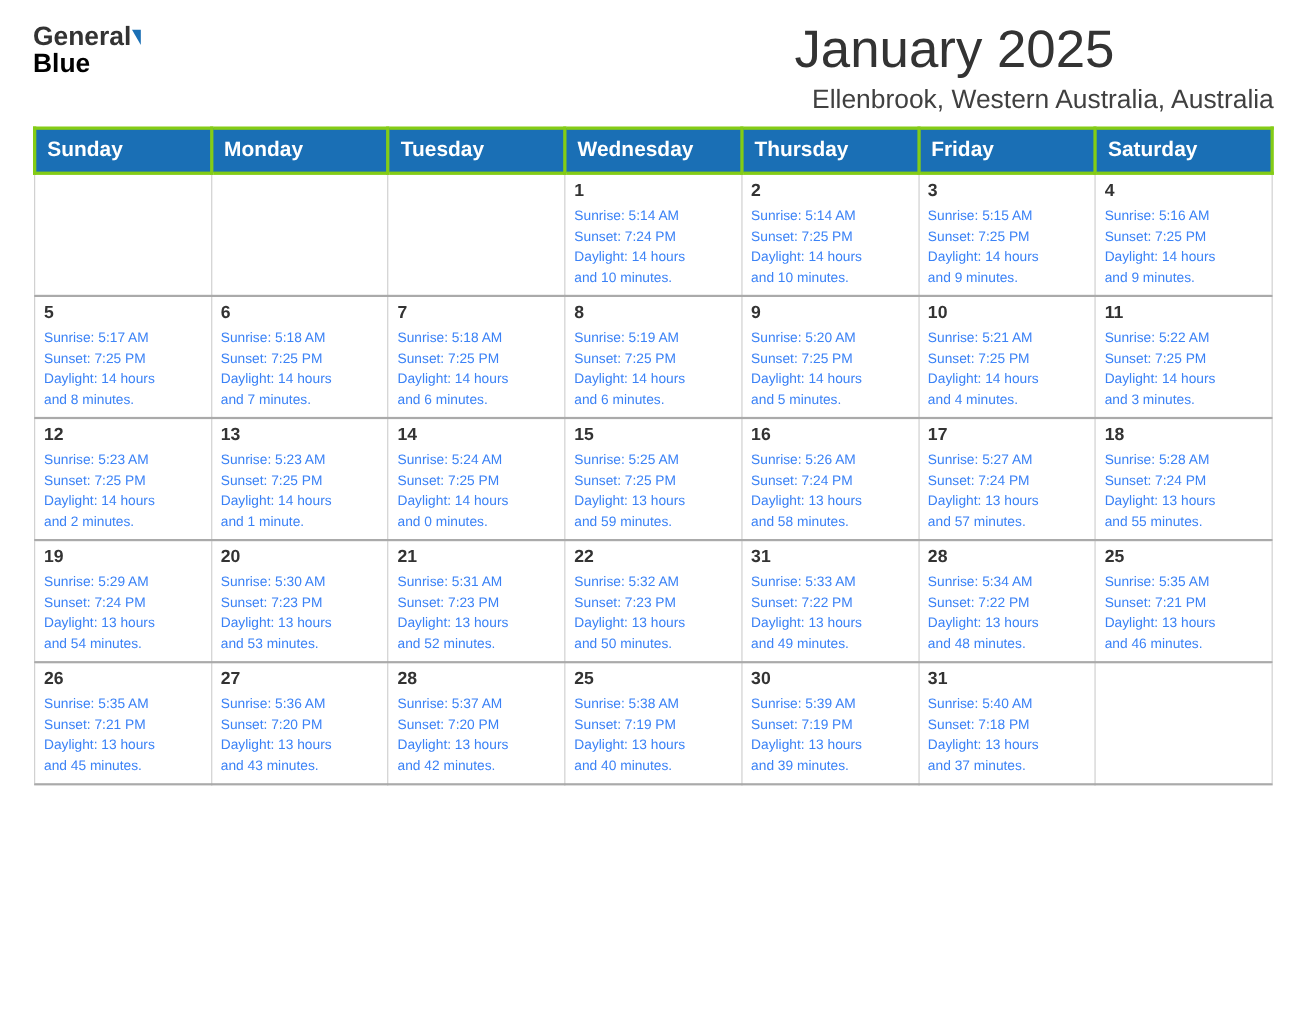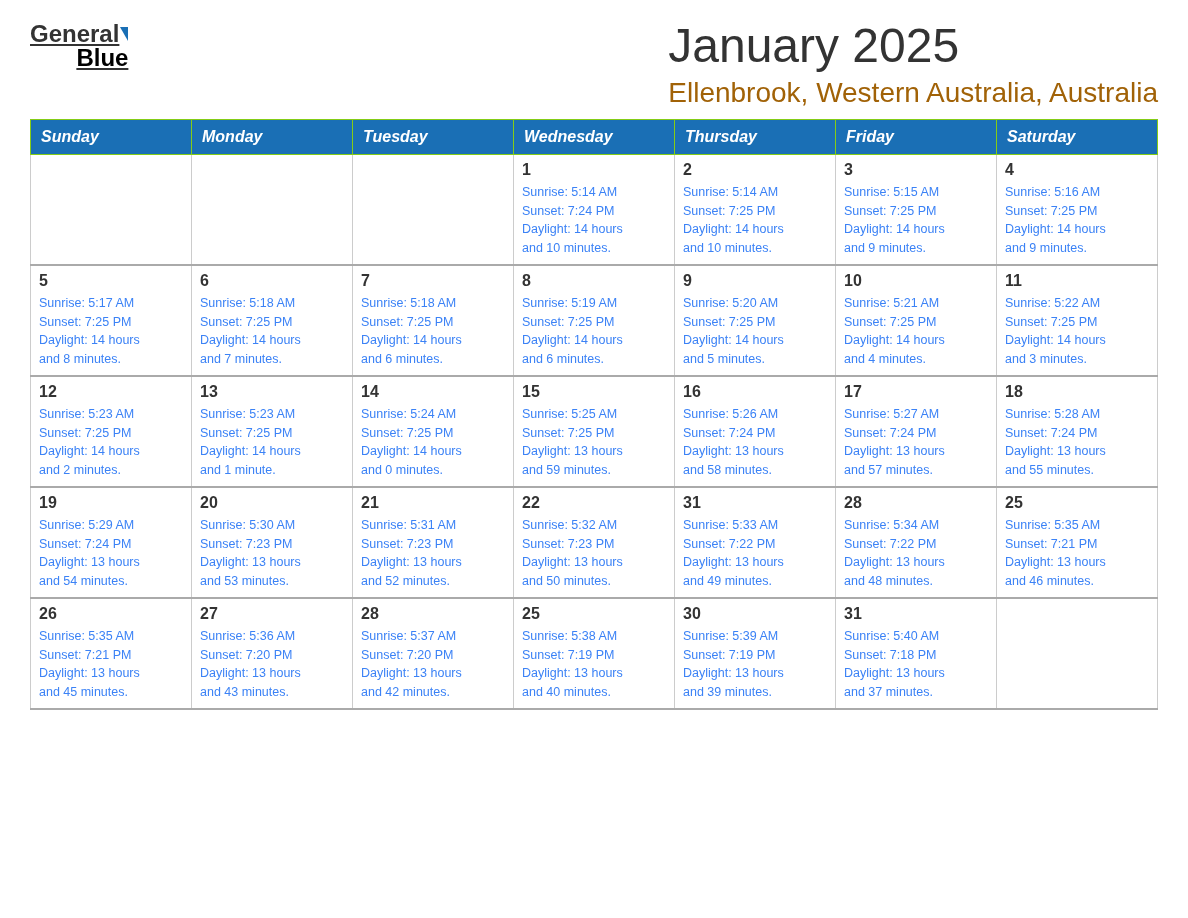--- a/index.html
+++ b/index.html
@@ -20,38 +20,38 @@
     .title-section {
       text-align: left;
     }
     .month-title {
       font-size: 48px;
       font-weight: normal;
       color: #333;
       line-height: 1.1;
     }
     .location-title {
-      font-size: 28px;
-      color: #a16207;
+      font-size: 24px;
+      color: #404040;
       margin-top: 4px;
+      margin-left: 16px;
     }
     .calendar-table {
       width: 100%;
       border-collapse: collapse;
       margin-top: 10px;
     }
     .calendar-table thead th {
       background-color: #1a6fb5;
       color: #fff;
-      font-size: 16px;
+      font-size: 19px;
       font-weight: bold;
       padding: 8px 10px;
       text-align: left;
-      border: 1px solid #84cc16;
-      font-style: italic;
+      border: 3px solid #84cc16;
     }
     .calendar-table tbody td {
       border: 1px solid #ccc;
       vertical-align: top;
       padding: 6px 8px;
       width: calc(100% / 7);
       min-height: 100px;
     }
     .calendar-table tbody tr {
       border-bottom: 2px solid #aaa;
@@ -66,22 +66,21 @@
       font-size: 12.5px;
       color: #3b82f6;
       line-height: 1.5;
     }
     .empty-cell {
       background: #fff;
     }
     .logo-wrapper {
       display: flex;
       flex-direction: column;
-      align-items: flex-end;
-      text-decoration: underline;
+      align-items: flex-start;
     }
     .logo-line1 {
       display: flex;
       align-items: center;
     }
     .logo-line1 span.gen {
       font-size: 24px;
       font-weight: bold;
       color: #333;
     }

